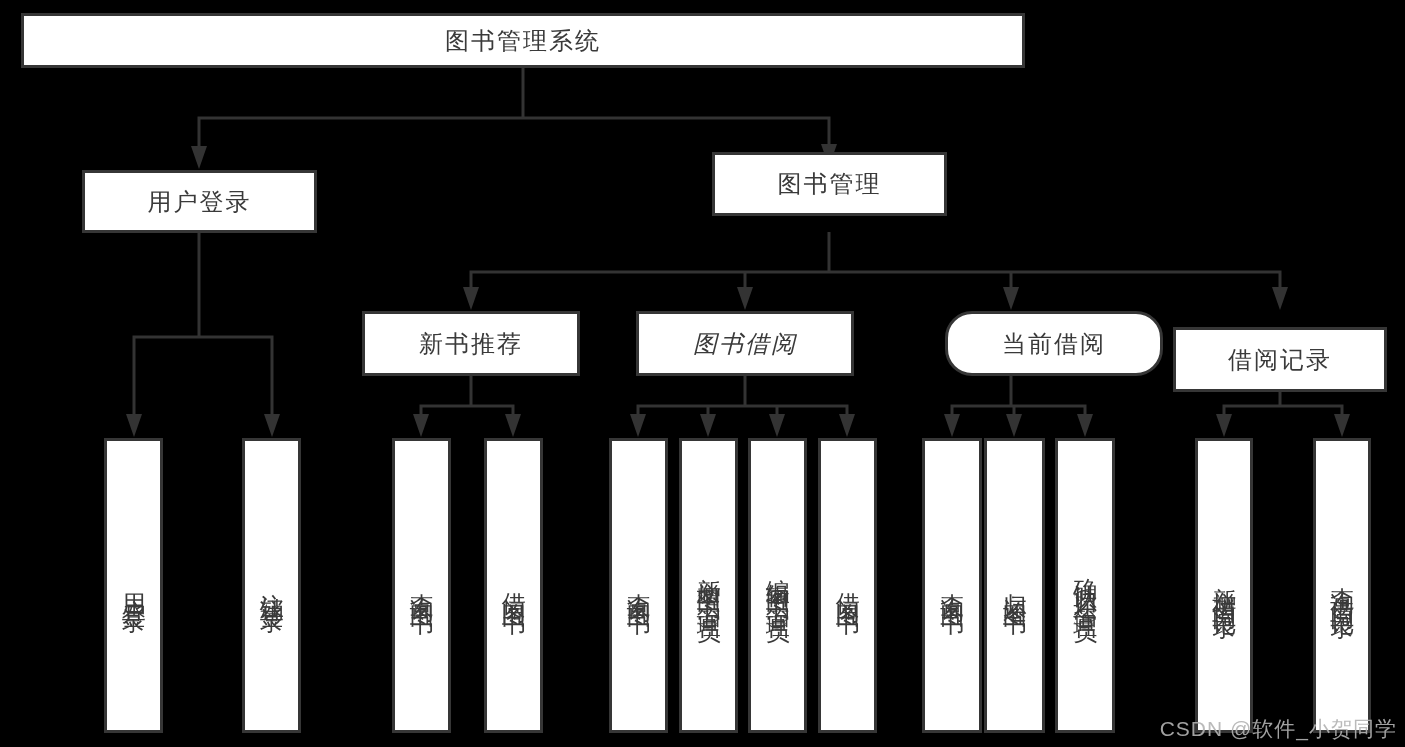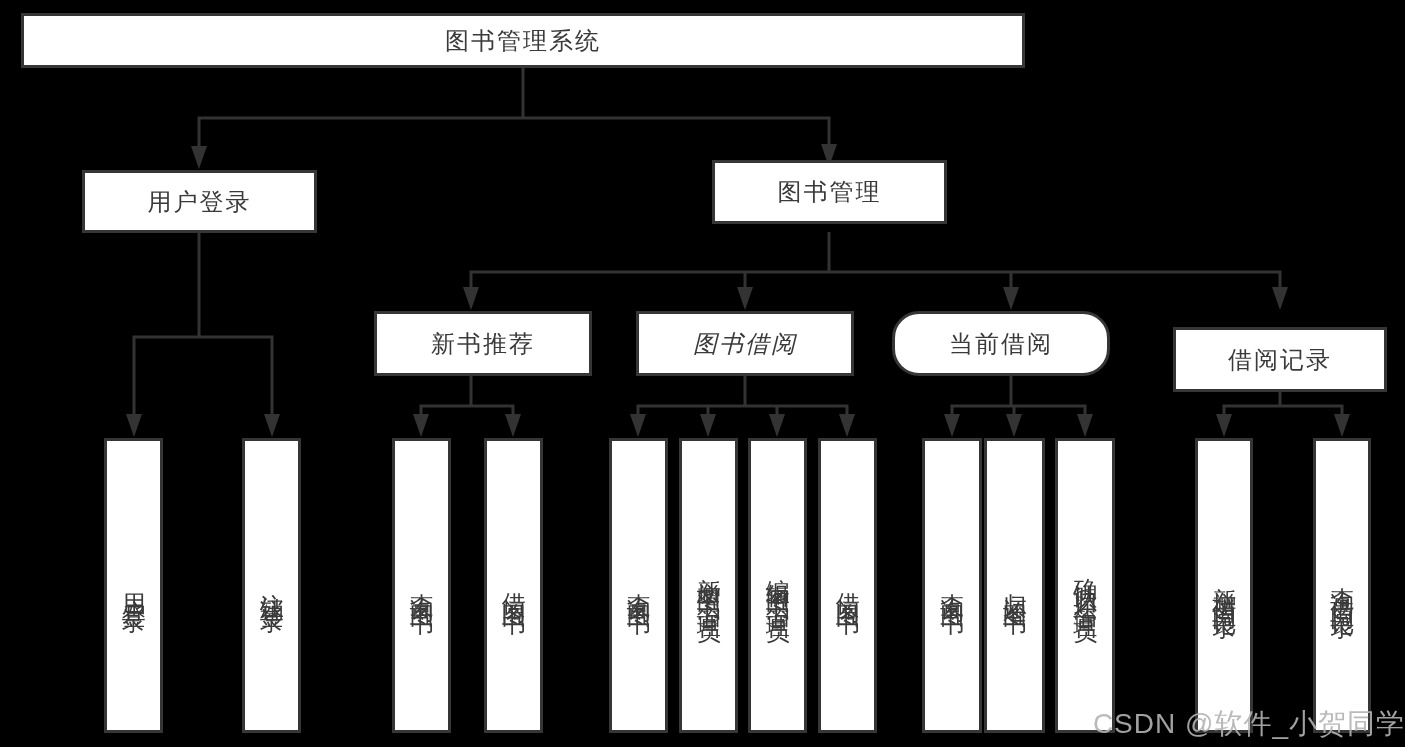--- a/index.html
+++ b/index.html
@@ -38,23 +38,23 @@
     writing-mode: vertical-rl;
     text-orientation: mixed;
     font-size: 24px;
     letter-spacing: 6px;
     line-height: 1.1;
     color: #3a3a3a;
     white-space: nowrap;
   }
   .watermark {
     position: absolute;
-    right: 0;
+    right: 8px;
     bottom: 4px;
-    font-size: 28px;
+    font-size: 21px;
     letter-spacing: 1px;
     color: rgba(178, 178, 178, 0.9);
     z-index: 2;
     white-space: nowrap;
   }
 </style>
 </head>
 <body>
 
 <div class="stage">
@@ -106,31 +106,31 @@
     </g>
   </svg>
 
   <div class="box" style="left:21px; top:13px; width:1004px; height:55px;">
     <span class="h-label">图书管理系统</span>
   </div>
 
   <div class="box" style="left:82px; top:170px; width:235px; height:63px;">
     <span class="h-label">用户登录</span>
   </div>
-  <div class="box" style="left:712px; top:160px; width:235px; height:64px;">
+  <div class="box" style="left:712px; top:152px; width:235px; height:64px;">
     <span class="h-label">图书管理</span>
   </div>
 
-  <div class="box" style="left:362px; top:311px; width:218px; height:65px;margin-left:12px;">
+  <div class="box" style="left:362px; top:311px; width:218px; height:65px;">
     <span class="h-label">新书推荐</span>
   </div>
   <div class="box" style="left:636px; top:311px; width:218px; height:65px;font-style:italic;">
     <span class="h-label">图书借阅</span>
   </div>
-  <div class="box" style="left:892px; top:311px; width:218px; height:65px;border-radius:27px;">
+  <div class="box" style="left:945px; top:311px; width:218px; height:65px;border-radius:27px;">
     <span class="h-label">当前借阅</span>
   </div>
   <div class="box" style="left:1173px; top:311px; width:214px; height:65px;margin-top:16px;">
     <span class="h-label">借阅记录</span>
   </div>
 
   <div class="box leaf" style="left:104px; top:438px; width:59px; height:295px;">
     <span class="v-label">用户登录</span>
   </div>
   <div class="box leaf" style="left:242px; top:438px; width:59px; height:295px;">

